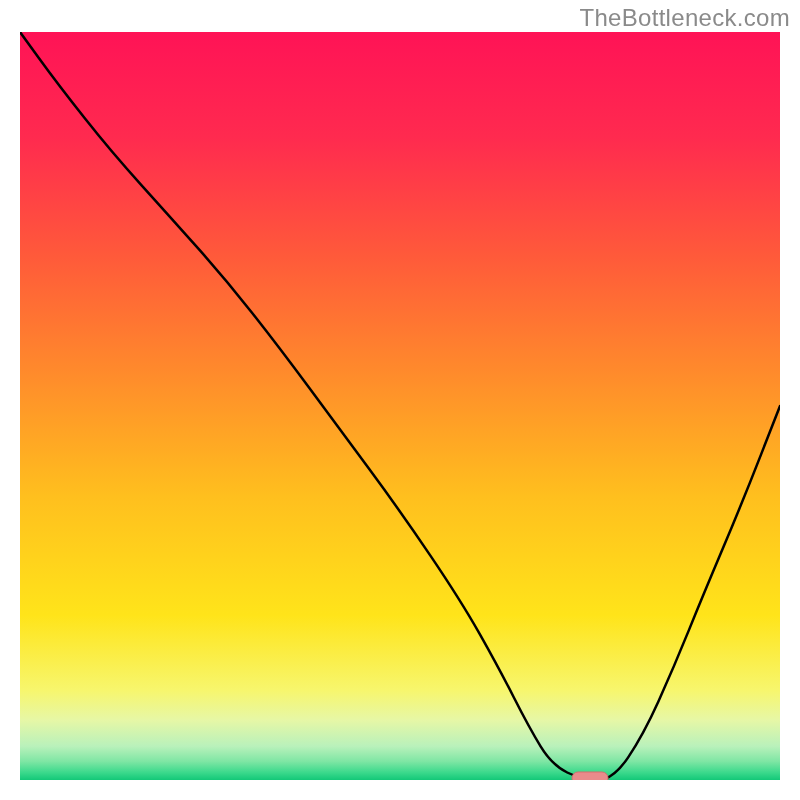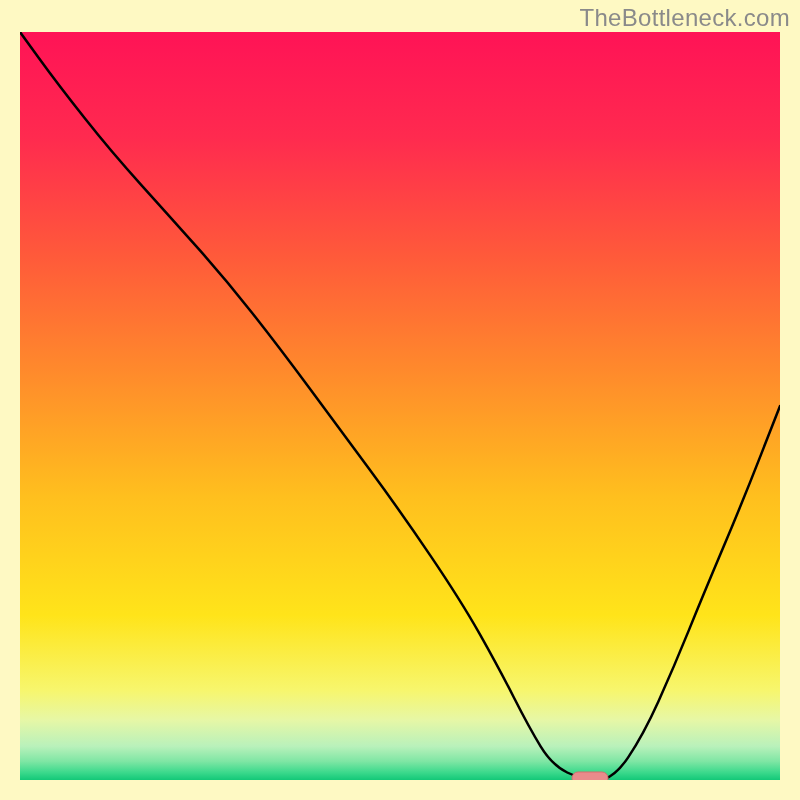--- a/index.html
+++ b/index.html
@@ -7,21 +7,21 @@
     padding: 0;
     width: 800px;
     height: 800px;
     background: #000;
     overflow: hidden;
   }
   .outer {
     position: relative;
     width: 800px;
     height: 800px;
-    background: #fef9c3;
+    background: #ffffff;
   }
   .watermark {
     position: absolute;
     top: 4px;
     right: 10px;
     font-family: Arial, Helvetica, sans-serif;
     font-size: 24px;
     color: #8a8a8a;
     font-weight: 500;
     letter-spacing: 0.3px;

